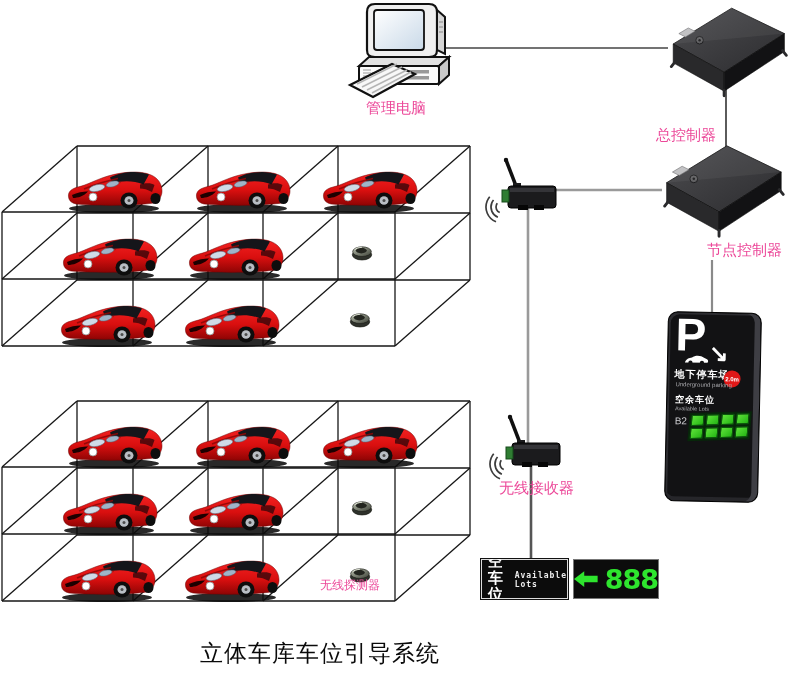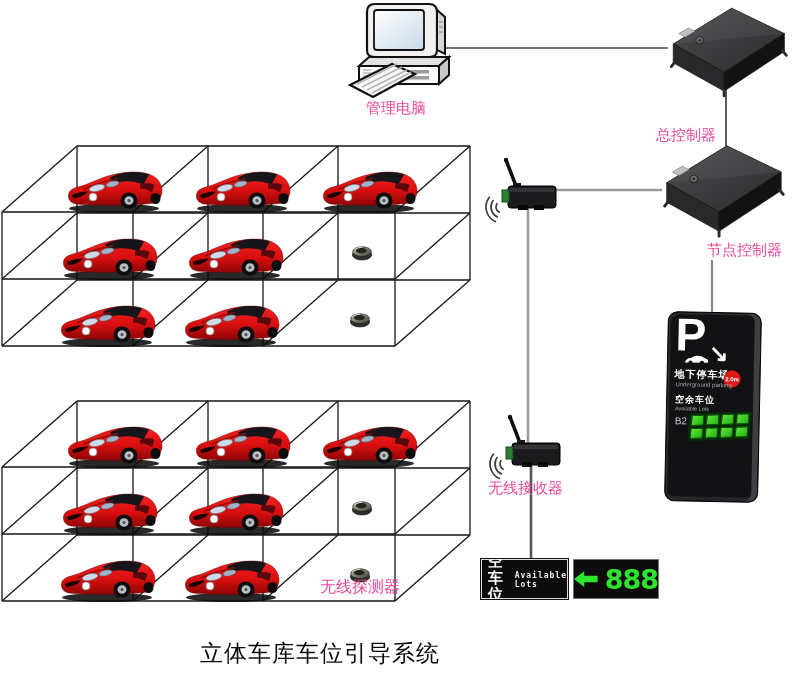--- a/index.html
+++ b/index.html
@@ -233,23 +233,23 @@
   </svg>
   <div class="lbl" style="left:680px;top:241px;margin-left:27px;">节点控制器</div>
 
   <svg class="dev" style="left:478px;top:155px" width="100" height="80" viewBox="0 0 100 80">
     <use href="#radio"></use>
   </svg>
 
   <svg class="dev" style="left:482px;top:412px" width="100" height="80" viewBox="0 0 100 80">
     <use href="#radio"></use>
   </svg>
-  <div class="lbl" style="left:488px;top:479px;">无线接收器</div>
-
-  <div class="lbl" style="left:320px;top:577px;font-size:16px;">无线探测器</div>
+  <div class="lbl" style="left:499px;top:479px;">无线接收器</div>
+
+  <div class="lbl" style="left:320px;top:577px;font-size:12px;">无线探测器</div>
 
   <div id="display-sign">
     <div class="p-letter">P</div>
     <svg style="position:absolute;left:15px;top:41px" width="26" height="12" viewBox="0 0 26 12">
       <path d="M2,9 C3,5.5 6,4.5 9,4 C12,1.5 18,1.5 21,4 L24,5.5 C25.5,6.2 25.5,8 24.5,9 Z" fill="#fff"></path>
       <circle cx="7.5" cy="9" r="2.1" fill="#121214"></circle>
       <circle cx="19" cy="9" r="2.1" fill="#121214"></circle>
     </svg>
     <div class="p-arrow">↘</div>
     <div class="cn1">地下停车场</div>

